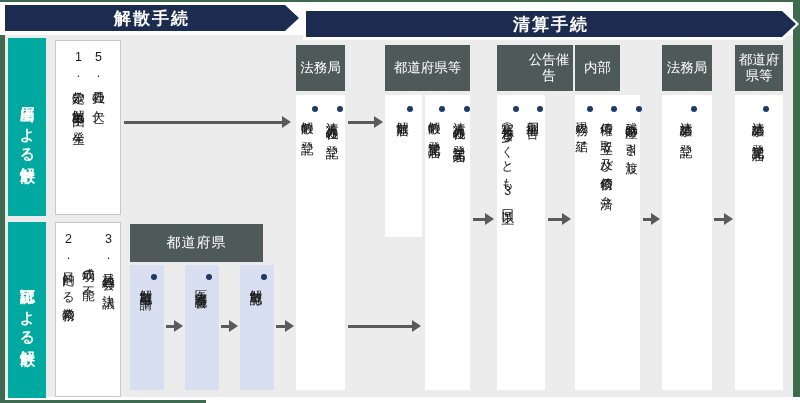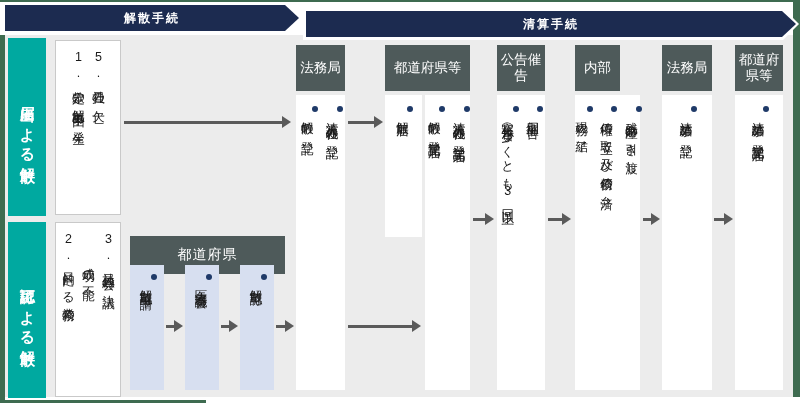--- a/index.html
+++ b/index.html
@@ -15,21 +15,21 @@
   .edge-bottom{left:0;top:400px;width:206px;height:3px;}
   .panel{position:absolute;left:5px;top:35px;width:788px;height:362px;background:#ececec;}
 
   
   .banner{position:absolute;height:32px;}
   .banner-outer{position:absolute;inset:0;background:#ffffff;
     clip-path:polygon(0 0,calc(100% - 16px) 0,100% 50%,calc(100% - 16px) 100%,0 100%);}
   .banner-inner{position:absolute;inset:3px;background:#1c2b50;
     clip-path:polygon(0 0,calc(100% - 14px) 0,100% 50%,calc(100% - 14px) 100%,0 100%);
     display:flex;align-items:center;justify-content:center;}
-  .banner-label{color:#ffffff;font-size:12px;font-weight:bold;letter-spacing:2px;}
+  .banner-label{color:#ffffff;font-size:17px;font-weight:bold;letter-spacing:2px;}
   .banner1{left:2px;top:2px;width:300px;z-index:3;}
   .banner2{left:303px;top:8px;width:496px;z-index:2;}
 
   
   .side{position:absolute;left:8px;width:38px;background:#00a9a0;
     display:flex;align-items:center;justify-content:center;}
   .side1{top:38px;height:178px;}
   .side2{top:222px;height:176px;}
   .vtext{writing-mode:vertical-rl;text-orientation:upright;}
   .side .vtext{color:#ffffff;font-size:15px;font-weight:bold;letter-spacing:2px;}
@@ -45,22 +45,22 @@
   
   .colhead{position:absolute;background:#4e5a5a;color:#ffffff;display:flex;align-items:center;
     justify-content:center;text-align:center;font-size:13.5px;line-height:1.15;}
   .colbody{position:absolute;background:#ffffff;display:flex;flex-direction:row;justify-content:center;
     gap:5px;padding-top:11px;box-sizing:border-box;}
   .item{writing-mode:vertical-rl;text-orientation:upright;font-size:12.5px;letter-spacing:1.5px;color:#1a1a1a;}
   .dot{display:inline-block;width:6px;height:6px;border-radius:50%;background:#1f3a68;
     margin-block-end:9px;vertical-align:middle;}
 
   
-  .aphead{position:absolute;left:130px;top:224px;width:155px;height:38px;background:#4e5a5a;color:#fff;
-    display:flex;align-items:center;justify-content:center;font-size:14px;letter-spacing:1px;margin-top:12px;}
+  .aphead{position:absolute;left:130px;top:224px;width:133px;height:38px;background:#4e5a5a;color:#fff;
+    display:flex;align-items:center;justify-content:center;font-size:14px;letter-spacing:1px;}
   .step{position:absolute;top:265px;width:34px;height:125px;background:#d7dff0;
     display:flex;justify-content:center;padding-top:9px;box-sizing:border-box;}
 
   
   .harrow{position:absolute;height:3px;background:#5a5a5a;}
   .harrow::after{content:"";position:absolute;right:-9px;top:-5px;width:0;height:0;
     border-left:9px solid #5a5a5a;border-top:6.5px solid transparent;border-bottom:6.5px solid transparent;}
 </style>
 </head>
 <body>
@@ -122,21 +122,21 @@
 
   <div class="colhead" style="left:385px;top:45px;width:85px;height:46px;">都道府県等</div>
   <div class="colbody" style="left:385px;top:95px;width:37px;height:142px;">
     <span class="item"><span class="dot"></span><span>解散届</span></span>
   </div>
   <div class="colbody" style="left:425px;top:95px;width:45px;height:295px;">
     <span class="item"><span class="dot"></span><span>解散の登記完了届</span></span>
     <span class="item"><span class="dot"></span><span>清算人就任の登記完了届</span></span>
   </div>
 
-  <div class="colhead" style="left:497px;top:45px;width:48px;height:46px;">公告催告</div>
+  <div class="colhead" style="left:497px;top:45px;width:48px;height:46px;padding-left:28px;">公告催告</div>
   <div class="colbody" style="left:497px;top:95px;width:48px;height:295px;">
     <span class="item"><span class="dot"></span><span>官報公告（少なくとも3回以上）</span></span>
     <span class="item"><span class="dot"></span><span>個別催告</span></span>
   </div>
 
   <div class="colhead" style="left:575px;top:45px;width:45px;height:46px;">内部</div>
   <div class="colbody" style="left:575px;top:95px;width:65px;height:295px;">
     <span class="item"><span class="dot"></span><span>現務の結了</span></span>
     <span class="item"><span class="dot"></span><span>債権の取立て及び債務の弁済</span></span>
     <span class="item"><span class="dot"></span><span>残余財産の引き渡し</span></span>

